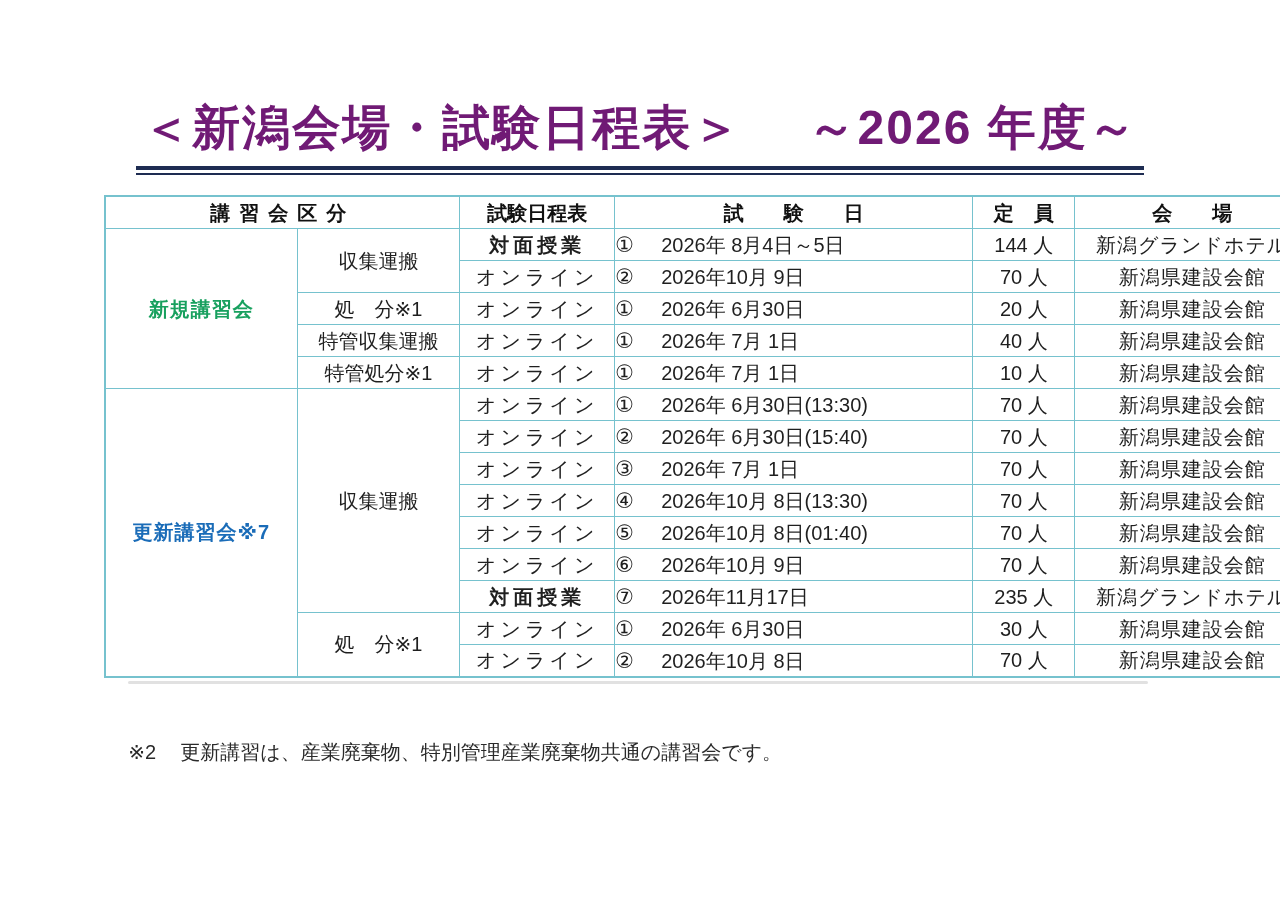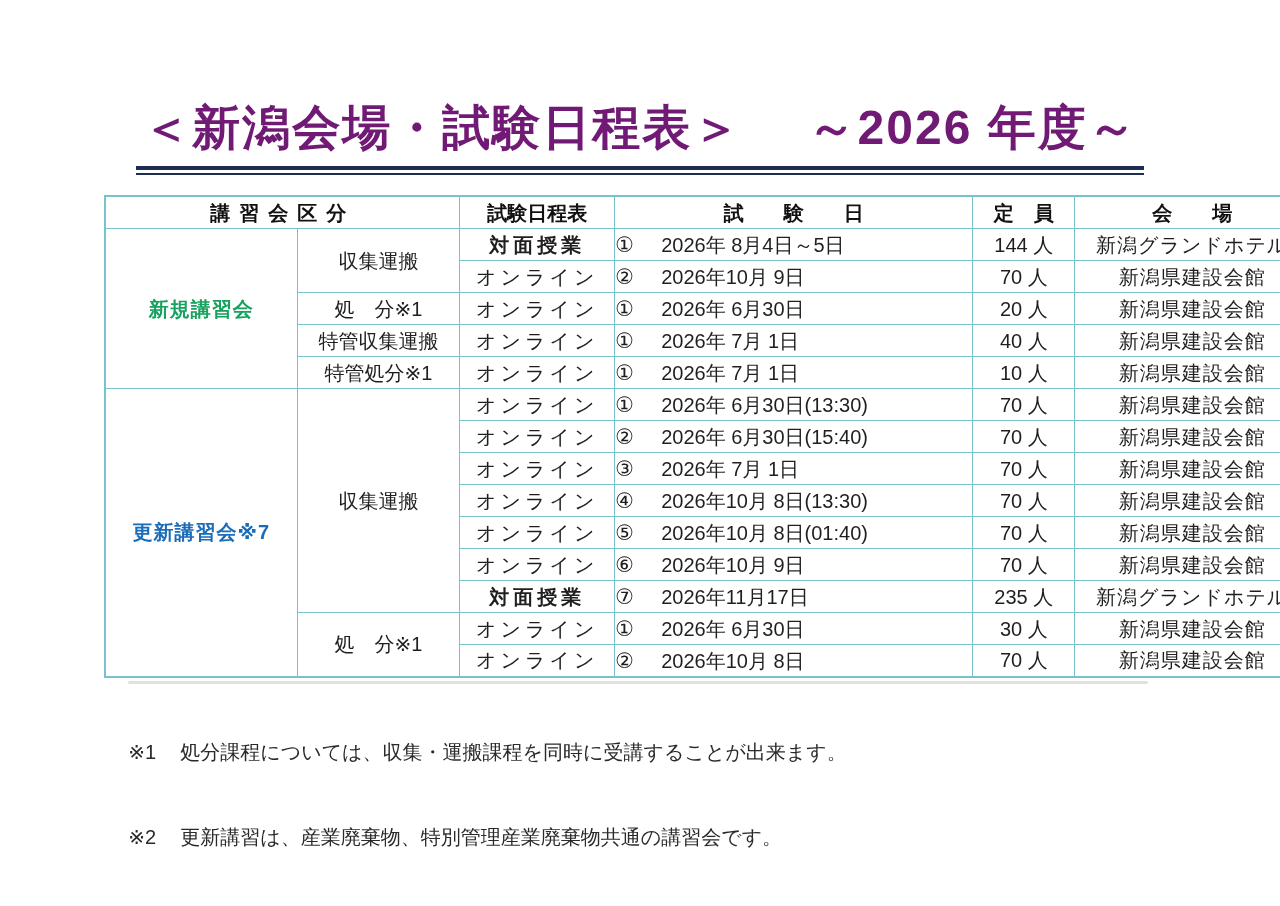--- a/index.html
+++ b/index.html
@@ -264,18 +264,15 @@
       <td class="cap-cell">70 人</td>
       <td class="venue-cell">新潟県建設会館</td>
     </tr>
   </tbody>
 </table>
 
 <div class="scan-artifact"></div>
 
 <div class="footnotes">
   <div class="footnote">
-    <span class="fn-marker">※1</span><span>処分課程については、収集・運搬課程を同時に受講することが出来ます。</span>
-  </div>
-  <div class="footnote">
     <span class="fn-marker">※2</span><span>更新講習は、産業廃棄物、特別管理産業廃棄物共通の講習会です。</span>
   </div>
 </div>
 
 </body></html>

